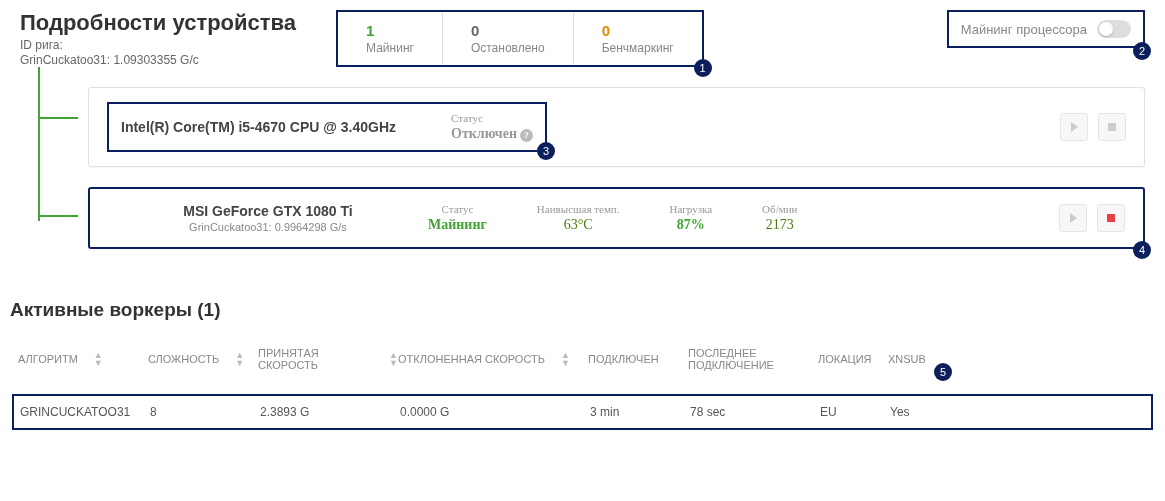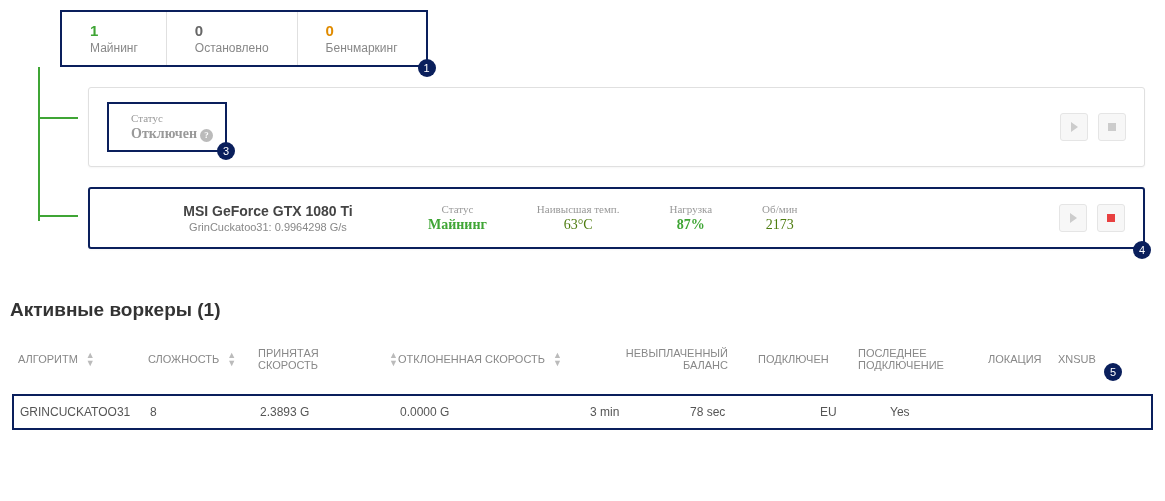--- a/index.html
+++ b/index.html
@@ -47,65 +47,80 @@
   .play-shape { width: 0; height: 0; border-left: 7px solid #ccc; border-top: 5px solid transparent; border-bottom: 5px solid transparent; }
   .stop-shape { width: 8px; height: 8px; background: #ccc; }
   .stop-shape.red { background: #e84040; }
   
   .cpu-inner-outline { border: 2px solid #0a1f5c; padding: 8px 12px; display: flex; align-items: center; margin-right: auto; }
   
   .section-title { font-size: 19px; font-weight: 600; color: #333; padding: 20px 10px 18px 10px; }
   
   .workers-table { width: 100%; padding: 0 12px 6px 12px; }
   .table-head { display: flex; align-items: center; color: #888; font-size: 11px; text-transform: uppercase; padding: 8px 6px; border-bottom: 1px solid transparent; }
-  .th { display: flex; align-items: center; gap: 8px; }
+  .th { display: flex; align-items: center; gap: 16px; }
   .sort-icon { color: #bbb; font-size: 9px; line-height: 8px; display: flex; flex-direction: column; }
   .table-row { display: flex; align-items: center; border: 2px solid #0a1f5c; padding: 9px 6px; font-size: 12px; color: #555; margin-top: 14px; }
   .c-alg { width: 130px; }
   .c-diff { width: 110px; }
   .c-acc { width: 140px; justify-content: flex-end; }
   .c-rej { width: 190px; }
   .c-bal { width: 170px; text-align: right; padding-right: 30px; }
   .c-conn { width: 100px; }
   .c-last { width: 130px; }
   .c-loc { width: 70px; }
   .c-xn { width: 60px; position: relative; }
 </style>
 </head>
 <body>
 
 <div class="header-row">
+  <div>
+    <div class="device-title">Подробности устройства</div>
+    <div class="device-sub">ID рига:</div>
+    <div class="device-sub2">GrinCuckatoo31: 1.09303355 G/c</div>
+  </div>
 
   <div style="position:relative;">
     <div class="stats-box">
       <div class="stat-cell">
         <div class="stat-num green">1</div>
         <div class="stat-label">Майнинг</div>
       </div>
       <div class="stat-cell">
         <div class="stat-num gray">0</div>
         <div class="stat-label">Остановлено</div>
       </div>
       <div class="stat-cell">
         <div class="stat-num orange">0</div>
         <div class="stat-label">Бенчмаркинг</div>
       </div>
     </div>
     <div class="badge" style="right:-8px; bottom:-10px;">1</div>
   </div>
 
+  <div style="position:relative; margin-left:auto;">
+    <div class="cpu-toggle-wrap">
+      <span class="cpu-toggle-label">Майнинг процессора</span>
+      <div class="toggle"></div>
+    </div>
+    <div class="badge" style="right:-6px; bottom:-12px;">2</div>
+  </div>
 </div>
 
 <div class="tree-area">
   <div class="tree-line-v"></div>
   <div class="tree-line-h1"></div>
   <div class="tree-line-h2"></div>
 
   <div class="device-card" style="position:relative;">
     <div class="cpu-inner-outline" style="position:relative;">
+      <div class="card-name-block">
+        <div class="card-name">Intel(R) Core(TM) i5-4670 CPU @ 3.40GHz</div>
+      </div>
       <div class="stat-block" style="margin-left:10px;margin-right:0;">
         <div class="lbl">Статус</div>
         <div class="val gray"><span>Отключен</span><span class="help-icon">?</span></div>
       </div>
       <div class="badge" style="right:-10px; bottom:-10px;">3</div>
     </div>
     <div class="controls">
       <div class="ctrl-btn">
           <div class="play-shape"></div>
         </div>
@@ -160,23 +175,20 @@
         <span>СЛОЖНОСТЬ</span>
         <span class="sort-icon">▲<br>▼</span>
       </div>
     <div class="th c-acc">
         <span>ПРИНЯТАЯ СКОРОСТЬ</span>
         <span class="sort-icon">▲<br>▼</span>
       </div>
     <div class="th c-rej">
         <span>ОТКЛОНЕННАЯ СКОРОСТЬ</span>
         <span class="sort-icon">▲<br>▼</span>
-      </div>
-    <div class="th c-bal" style="justify-content:flex-end;">
-        <span>НЕВЫПЛАЧЕННЫЙ БАЛАНС</span>
       </div>
     <div class="th c-conn">
         <span>ПОДКЛЮЧЕН</span>
       </div>
     <div class="th c-last">
         <span>ПОСЛЕДНЕЕ ПОДКЛЮЧЕНИЕ</span>
       </div>
     <div class="th c-loc">
         <span>ЛОКАЦИЯ</span>
       </div>

